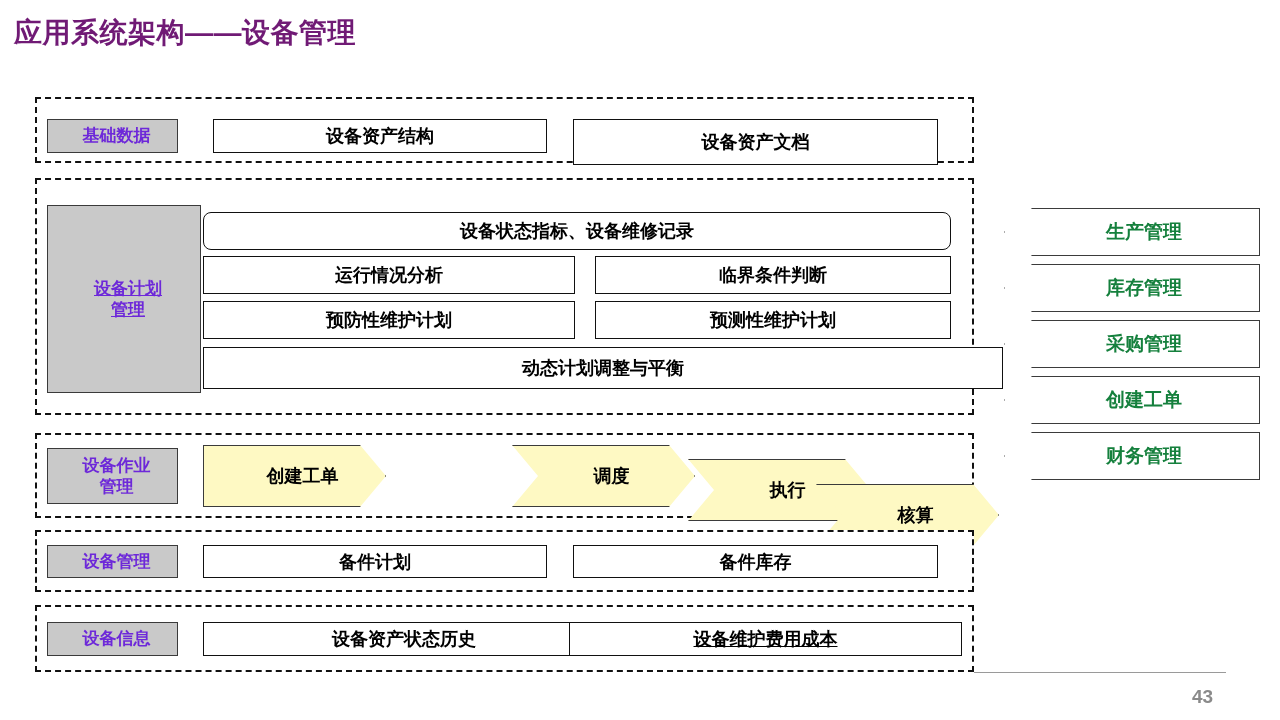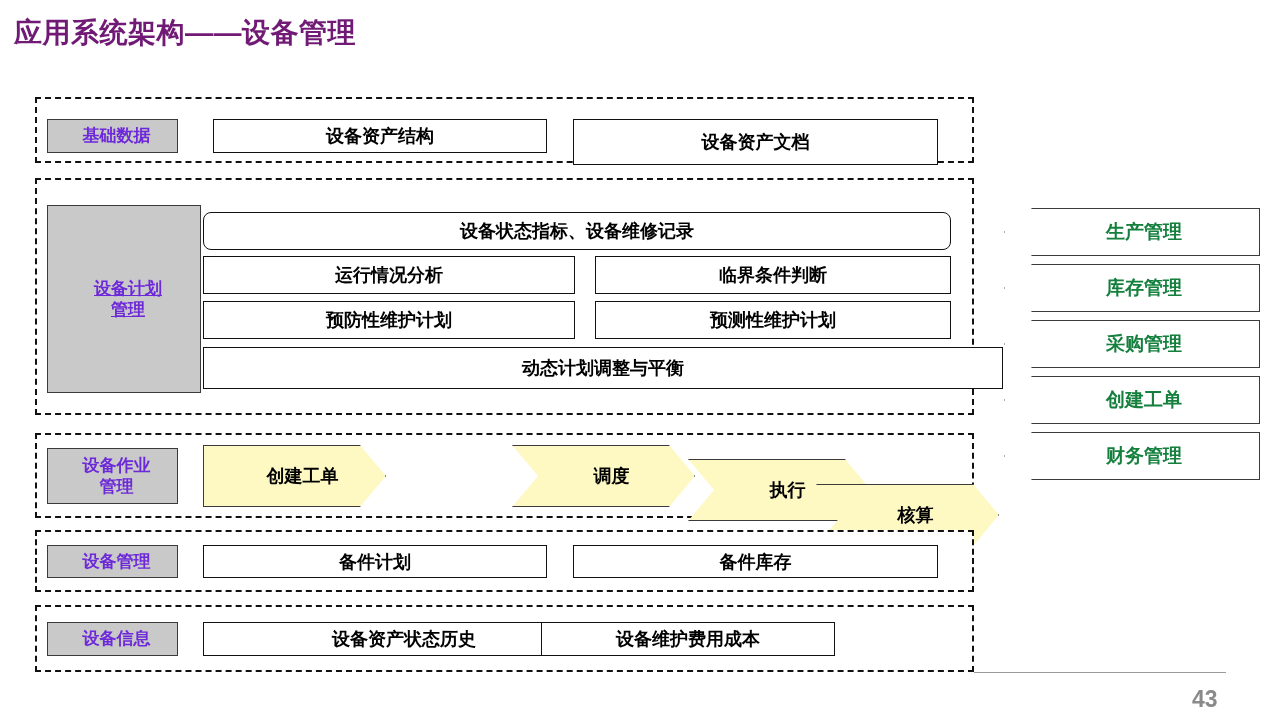--- a/index.html
+++ b/index.html
@@ -120,21 +120,21 @@
   .banner span { transform: translateX(12px); }
 
   
   .footer-rule {
     position: absolute;
     height: 0;
     border-top: 1.5px solid #9a9a9a;
   }
   .page-number {
     position: absolute;
-    font-size: 23px;
+    font-size: 19px;
     font-weight: bold;
     color: #8a8a8a;
   }
 </style>
 </head>
 <body>
 
 <div id="slide">
 
   <div class="slide-title">应用系统架构——设备管理</div>
@@ -176,21 +176,21 @@
   </div>
 
   <div class="group" style="left:35px; top:530px; width:939px; height:62px;"></div>
   <div class="cat-label" style="left:47px; top:545px; width:131px; height:33px; font-size:17px;">设备管理</div>
   <div class="item-box" style="left:203px; top:545px; width:344px; height:33px;">备件计划</div>
   <div class="item-box" style="left:573px; top:545px; width:365px; height:33px;">备件库存</div>
 
   <div class="group" style="left:35px; top:605px; width:939px; height:67px;"></div>
   <div class="cat-label" style="left:47px; top:622px; width:131px; height:34px; font-size:17px;">设备信息</div>
   <div class="item-box" style="left:203px; top:622px; width:402px; height:34px;">设备资产状态历史</div>
-  <div class="item-box" style="left:541px; top:622px; width:294px; height:34px;">设备维护费用成本</div>
+  <div class="item-box" style="left:569px; top:622px; width:393px; height:34px;text-decoration:underline;">设备维护费用成本</div>
 
   <div class="banner" style="left:1004px; top:208px; width:256px;">
     <span>生产管理</span>
   </div>
   <div class="banner" style="left:1004px; top:264px; width:256px;">
     <span>库存管理</span>
   </div>
   <div class="banner" style="left:1004px; top:320px; width:256px;">
     <span>采购管理</span>
   </div>

